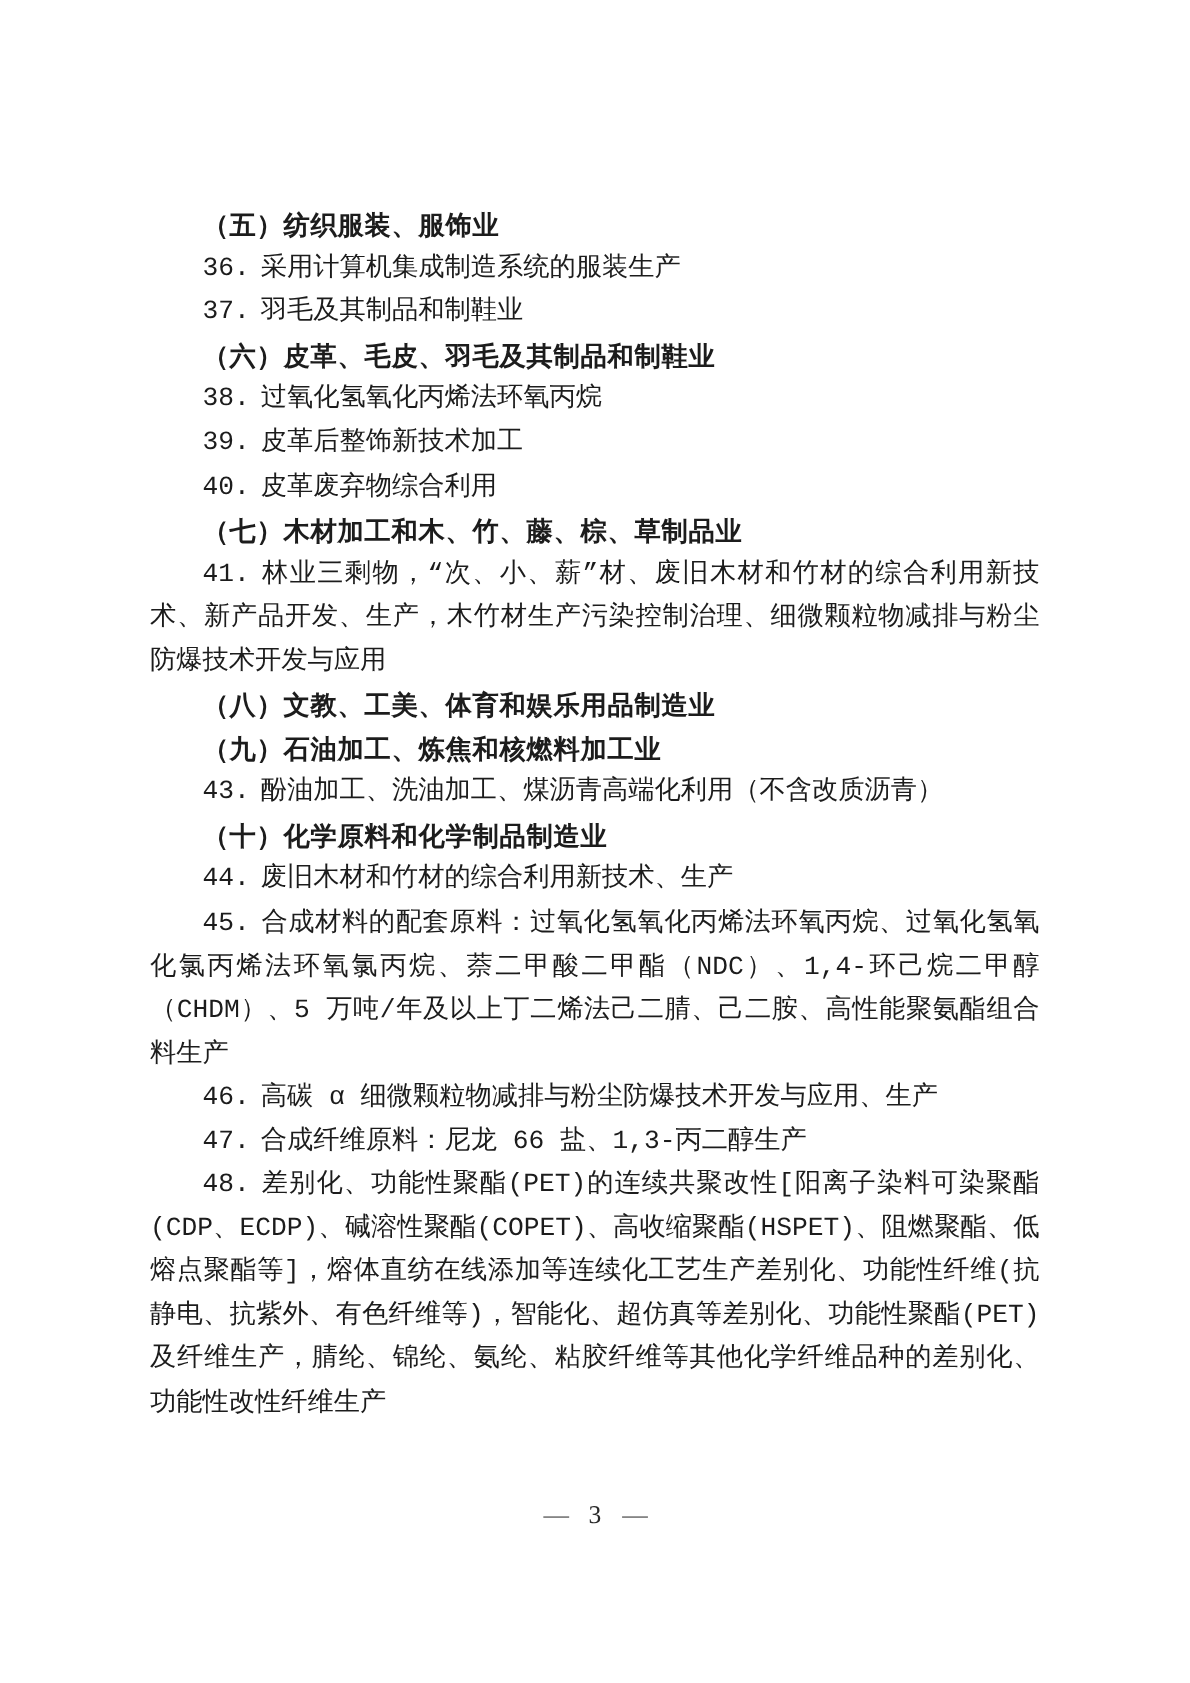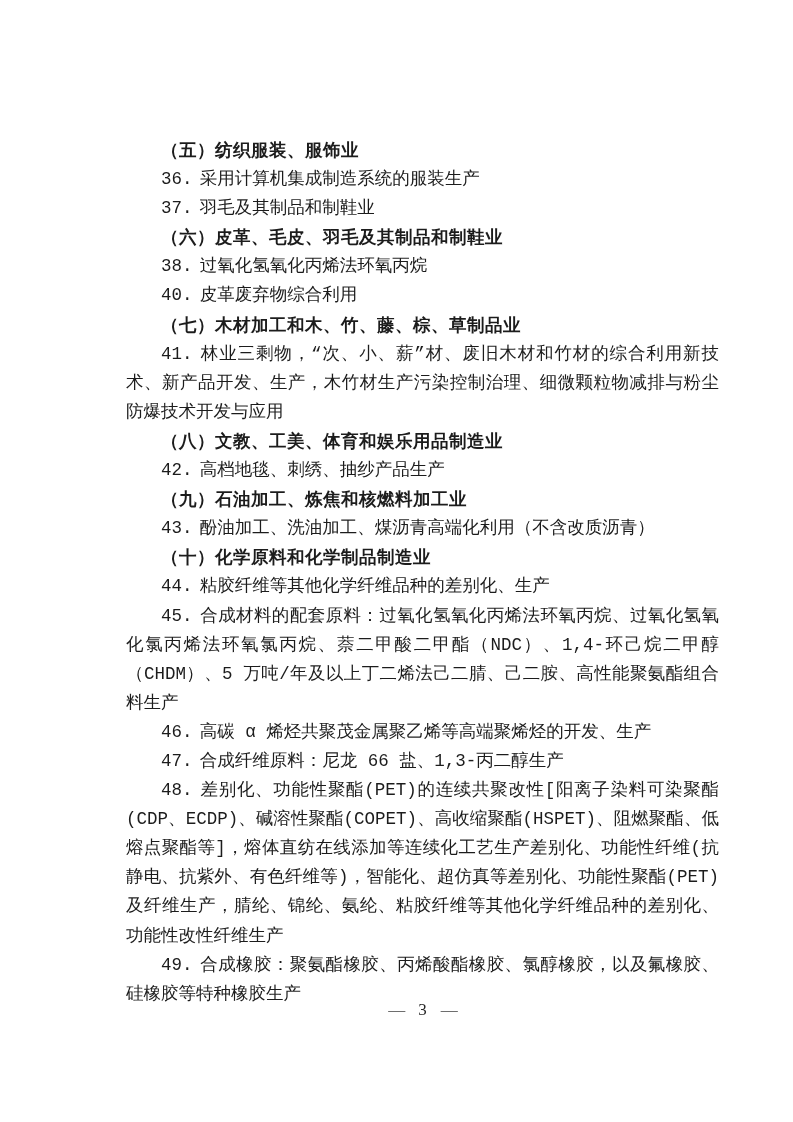--- a/index.html
+++ b/index.html
@@ -12,21 +12,20 @@
     height: 1122px;
     position: relative;
     overflow: hidden;
     font-family: "Liberation Serif", "DejaVu Serif", serif;
     color: #1c1c1c;
   }
   .page {
     position: absolute;
     inset: 0;
     background: #ffffff;
-    margin-left: 26px;
   }
   .content {
     position: absolute;
     left: 100px;
     top: 136px;
     width: 593px;
   }
   .block {
     margin: 0;
     font-size: 17.5px;
@@ -72,47 +71,46 @@
     <p class="block heading">（五）纺织服装、服饰业</p>
 
     <p class="block item"><span class="num">36.</span><span>采用计算机集成制造系统的服装生产</span></p>
 
     <p class="block item"><span class="num">37.</span><span>羽毛及其制品和制鞋业</span></p>
 
     <p class="block heading">（六）皮革、毛皮、羽毛及其制品和制鞋业</p>
 
     <p class="block item"><span class="num">38.</span><span>过氧化氢氧化丙烯法环氧丙烷</span></p>
 
+    <p class="block item"><span class="num">39.</span><span>皮革后整饰新技术加工</span></p>
 
     <p class="block item"><span class="num">40.</span><span>皮革废弃物综合利用</span></p>
 
     <p class="block heading">（七）木材加工和木、竹、藤、棕、草制品业</p>
 
     <p class="block item"><span class="num">41.</span><span>林业三剩物，“次、小、薪”材、废旧木材和竹材的综合利用新技术、新产品开发、生产，木竹材生产污染控制治理、细微颗粒物减排与粉尘防爆技术开发与应用</span></p>
 
     <p class="block heading">（八）文教、工美、体育和娱乐用品制造业</p>
 
-    <p class="block item"><span class="num">42.</span><span>高档地毯、刺绣、抽纱产品生产</span></p>
 
     <p class="block heading">（九）石油加工、炼焦和核燃料加工业</p>
 
     <p class="block item"><span class="num">43.</span><span>酚油加工、洗油加工、煤沥青高端化利用（不含改质沥青）</span></p>
 
     <p class="block heading">（十）化学原料和化学制品制造业</p>
 
-    <p class="block item"><span class="num">44.</span><span>粘胶纤维等其他化学纤维品种的差别化、生产</span></p>
+    <p class="block item"><span class="num">44.</span><span>废旧木材和竹材的综合利用新技术、生产</span></p>
 
     <p class="block item"><span class="num">45.</span><span>合成材料的配套原料：过氧化氢氧化丙烯法环氧丙烷、过氧化氢氧化氯丙烯法环氧氯丙烷、萘二甲酸二甲酯（NDC）、1,4-环己烷二甲醇（CHDM）、5 万吨/年及以上丁二烯法己二腈、己二胺、高性能聚氨酯组合料生产</span></p>
 
-    <p class="block item"><span class="num">46.</span><span>高碳 α 烯烃共聚茂金属聚乙烯等高端聚烯烃的开发、生产</span></p>
+    <p class="block item"><span class="num">46.</span><span>高碳 α 细微颗粒物减排与粉尘防爆技术开发与应用、生产</span></p>
 
     <p class="block item"><span class="num">47.</span><span>合成纤维原料：尼龙 66 盐、1,3-丙二醇生产</span></p>
 
     <p class="block item"><span class="num">48.</span><span>差别化、功能性聚酯(PET)的连续共聚改性[阳离子染料可染聚酯(CDP、ECDP)、碱溶性聚酯(COPET)、高收缩聚酯(HSPET)、阻燃聚酯、低熔点聚酯等]，熔体直纺在线添加等连续化工艺生产差别化、功能性纤维(抗静电、抗紫外、有色纤维等)，智能化、超仿真等差别化、功能性聚酯(PET)及纤维生产，腈纶、锦纶、氨纶、粘胶纤维等其他化学纤维品种的差别化、功能性改性纤维生产</span></p>
 
-    <p class="block item"><span class="num">49.</span><span>合成橡胶：聚氨酯橡胶、丙烯酸酯橡胶、氯醇橡胶，以及氟橡胶、硅橡胶等特种橡胶生产</span></p>
 
   </main>
 
   <footer class="footer">
     <span class="dash">—</span><span>3</span><span class="dash">—</span>
   </footer>
 </div>
 
 </body></html>

